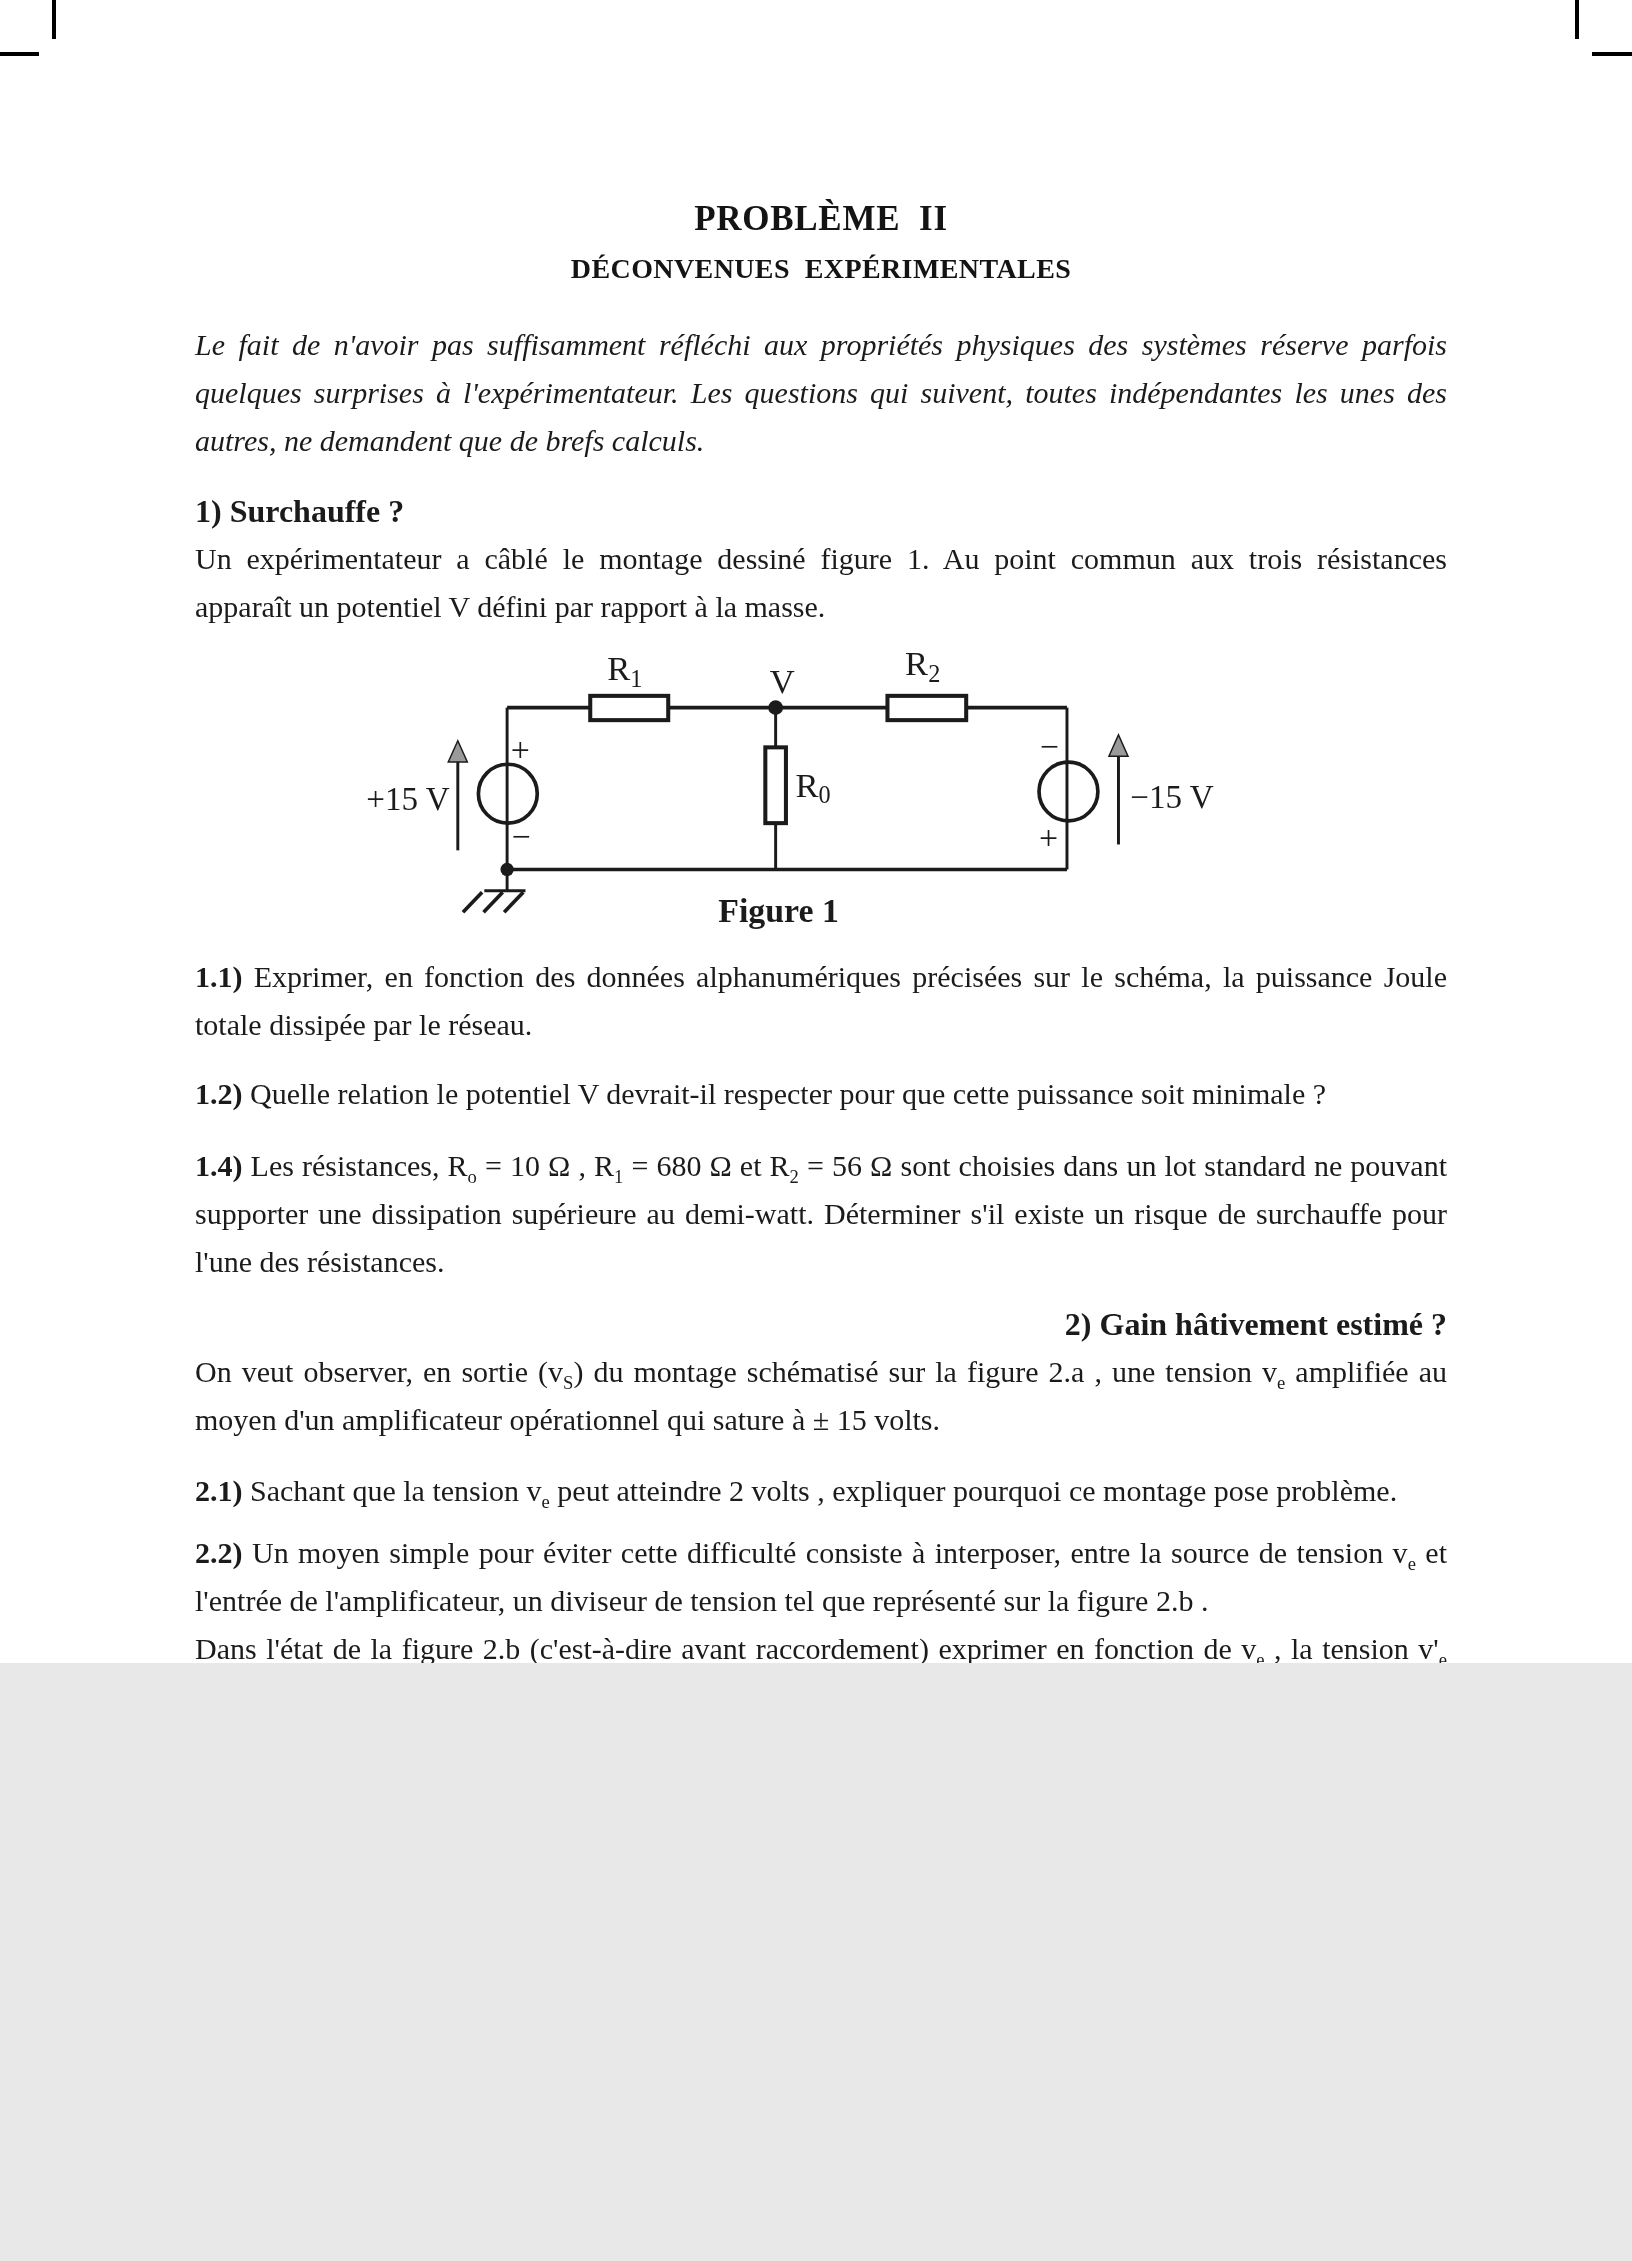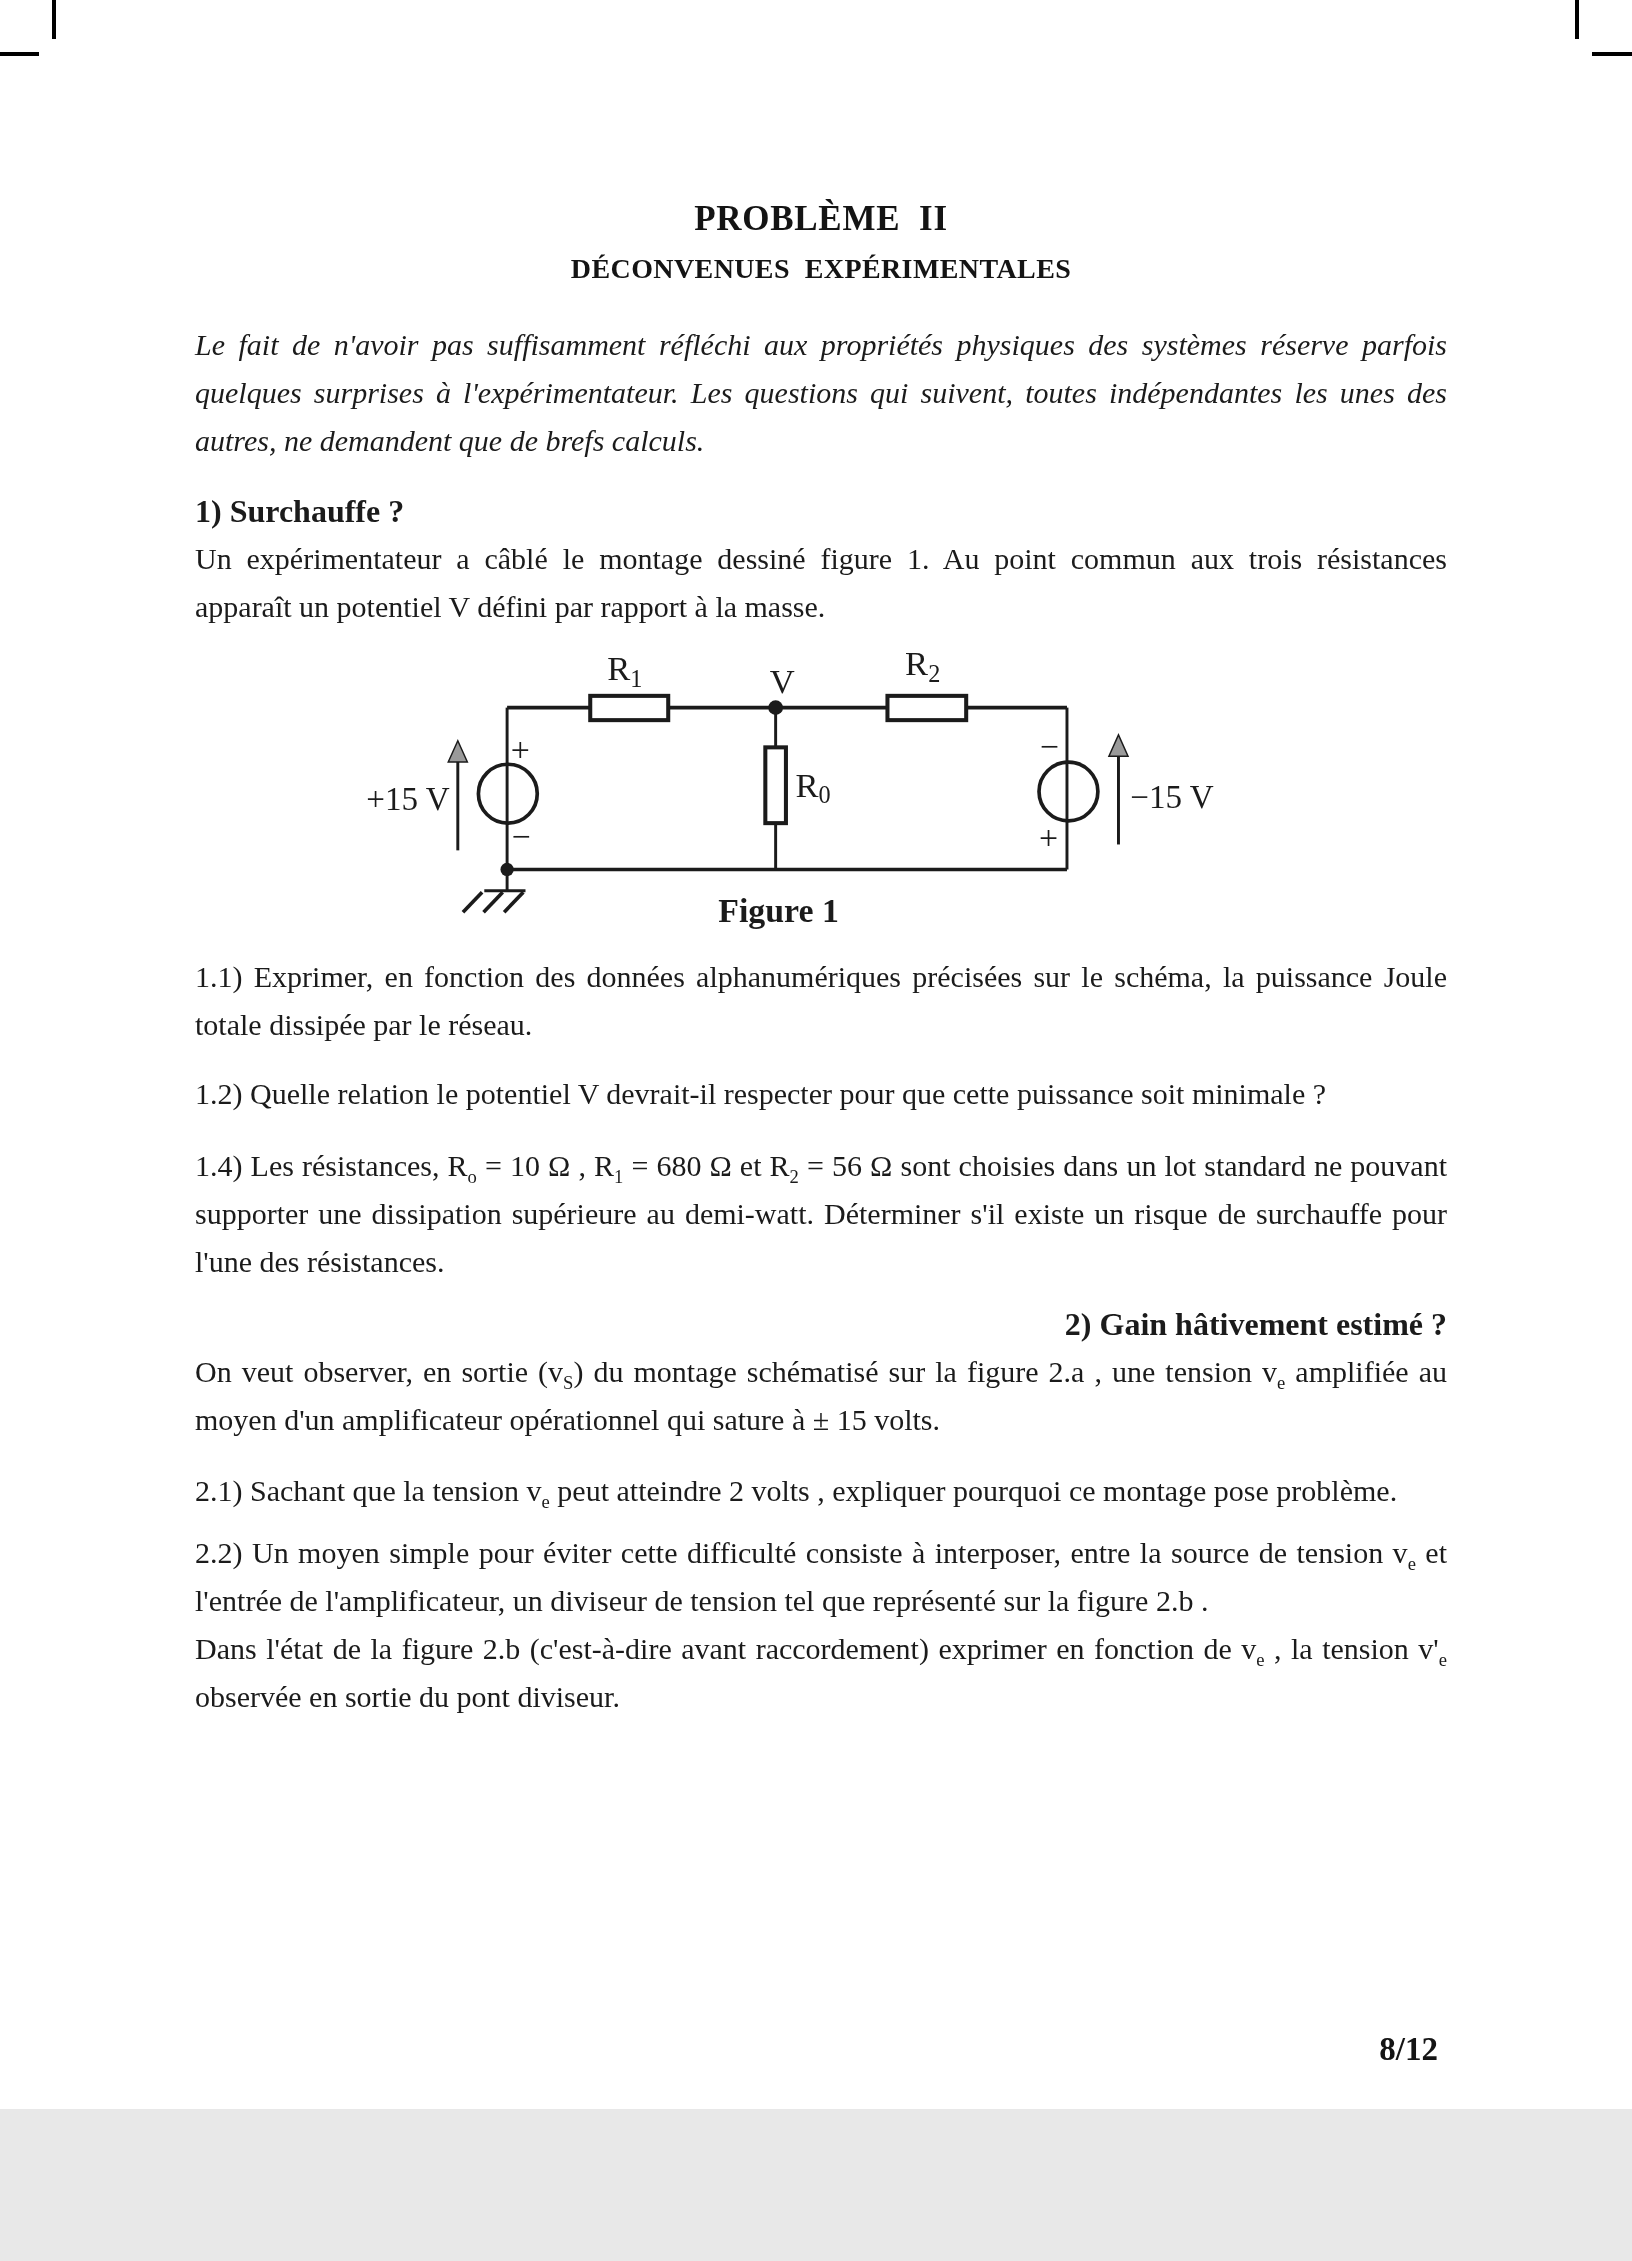--- a/index.html
+++ b/index.html
@@ -1,31 +1,31 @@
 <!DOCTYPE html>
 <html lang="fr" style="font-size:11.8px"><head>
 <meta charset="utf-8">
 <style>
   html,body { margin:0; padding:0; background:#e8e8e8; }
   .page {
-    position:relative; width:1632px; height:2109px; margin:0 auto;
+    position:relative; width:1632px; height:1663px; margin:0 auto;
     background:#ffffff; color:#1b1b1b; overflow:hidden;
     font-family:"Liberation Serif","DejaVu Serif",serif;
   }
   .content { position:absolute; left:195px; top:0; width:1252px; }
 
   .title   { margin:197px 0 0; font-size:35px; font-weight:700; text-align:center;
              line-height:43px; white-space:pre-wrap; color:#141414; letter-spacing:0.7px; }
   .subtitle{ margin:8.8px 0 0; font-size:28px; font-weight:700; text-align:center;
              line-height:40px; white-space:pre-wrap; color:#141414; letter-spacing:0.4px; }
 
   .para  { margin:0; font-size:30px; line-height:48px; text-align:justify; }
   .intro { margin-top:32px; font-style:italic; }
   .shead { margin:22px 0 0; font-size:32px; font-weight:700; line-height:48px; }
-  .qlabel{ font-weight:400; }
+  .qlabel{ font-weight:700; }
   sub    { font-size:0.62em; line-height:0; }
 
   .mt10{margin-top:7.4px;} .mt18{margin-top:13.3px;} .mt20{margin-top:14.7px;text-align:right;}
   .mt28{margin-top:20.6px;} .mt31{margin-top:23px;} .mt33{margin-top:24px;}
   .mt46{margin-top:34px;}
 
   .fig { display:block; margin:5.9px 0 0 144px; }
   .fig .wire   { stroke:#1b1b1b; fill:none; }
   .fig .box    { stroke:#1b1b1b; stroke-width:5.5; fill:#ffffff; }
   .fig .dot    { fill:#1b1b1b; stroke:none; }

